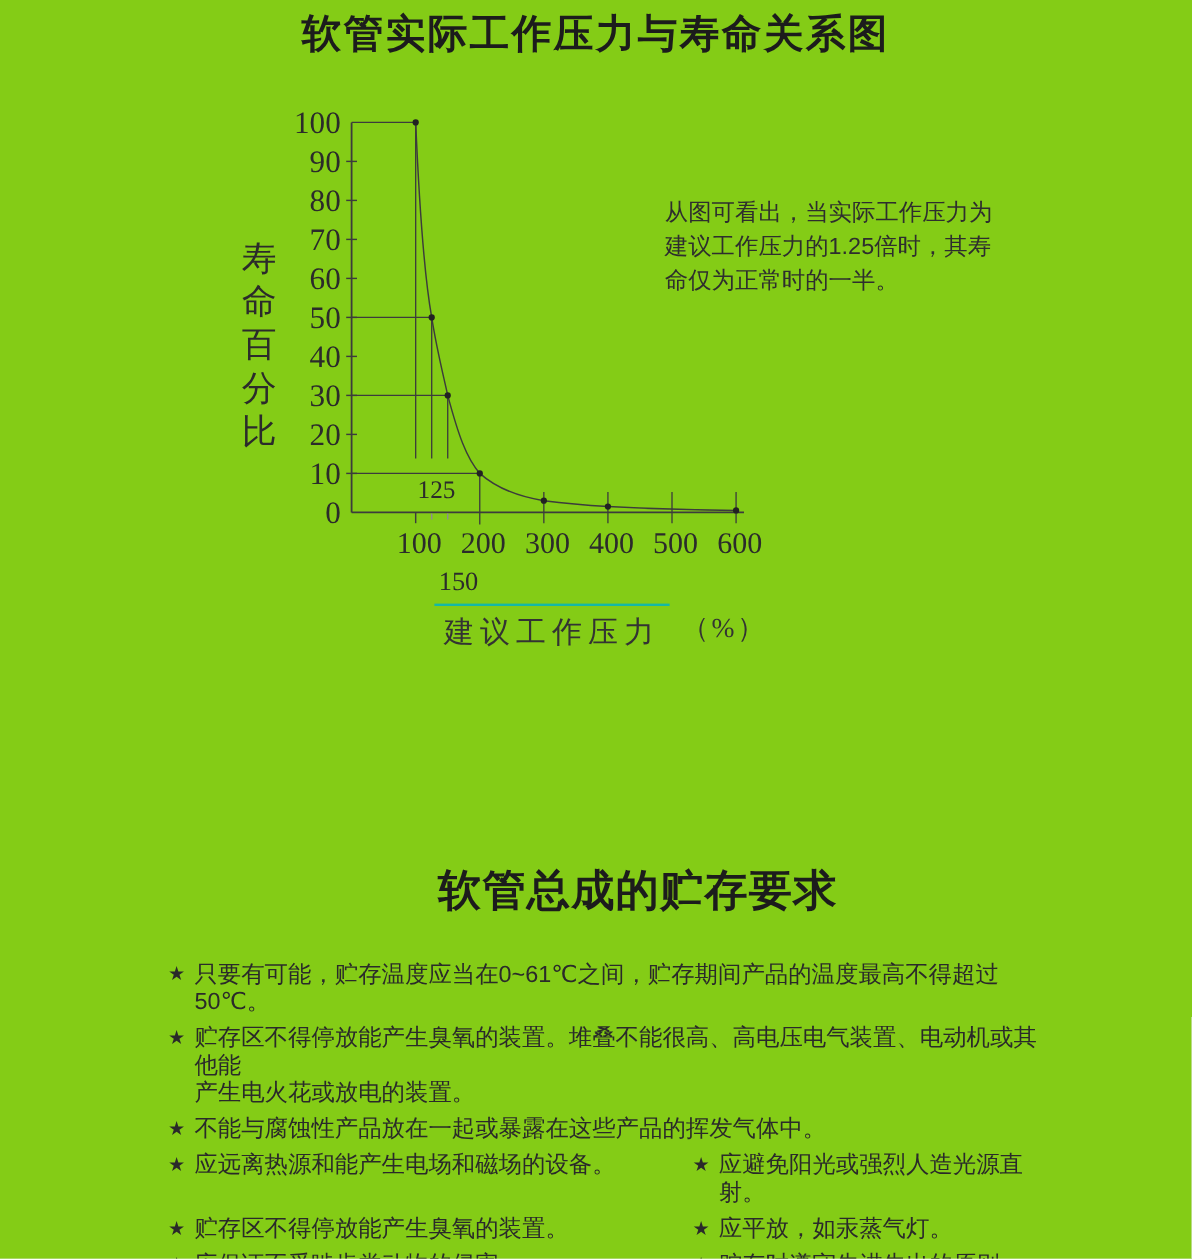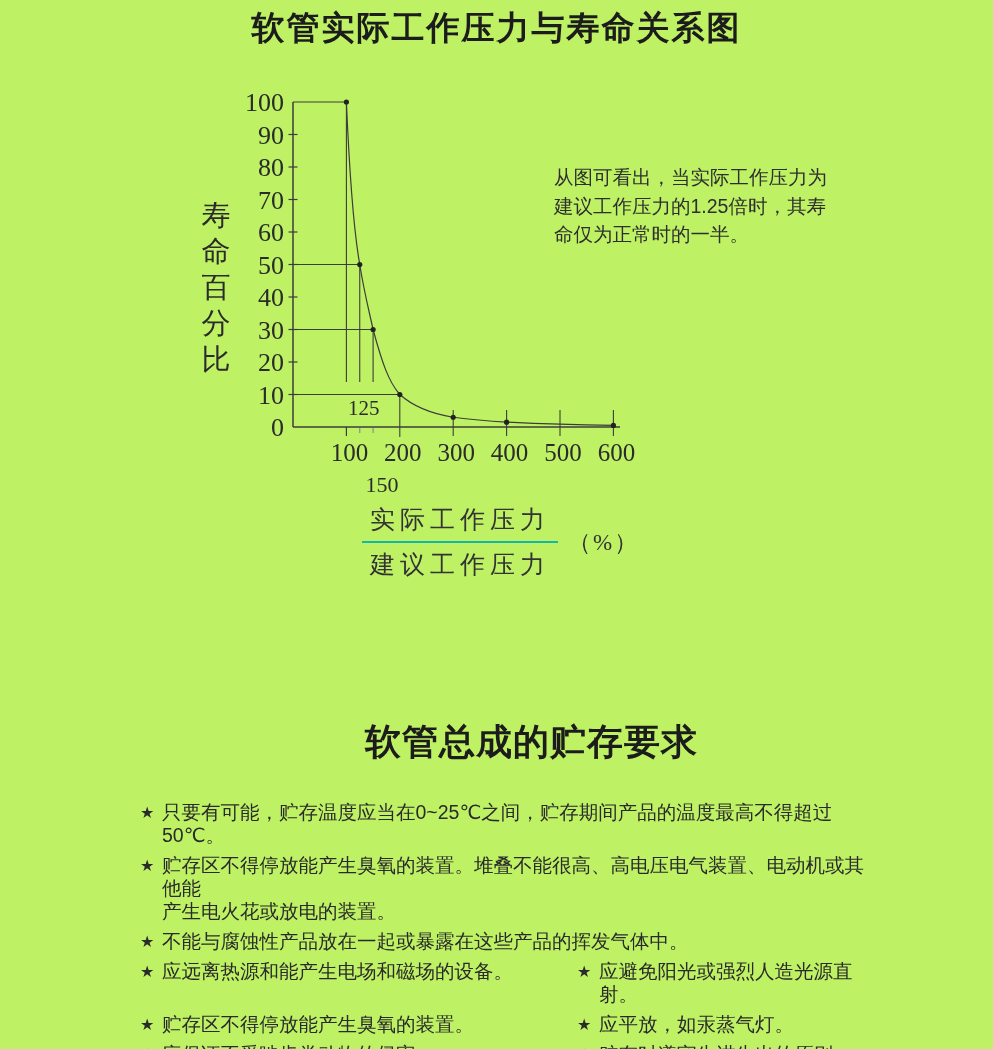--- a/index.html
+++ b/index.html
@@ -1,19 +1,19 @@
 <!DOCTYPE html>
 <html><head>
 <meta charset="utf-8">
 <style>
   html,body{margin:0;padding:0;background:#e8e8e8;}
   .page{
     position:relative;
     width:993px;height:1049px;
-    background:#bef264;
+    background:#84cc16;
     overflow:hidden;
     font-family:"Liberation Sans","DejaVu Sans",sans-serif;
     color:#262626;
   }
   
   .main-title{
     position:absolute;top:6px;left:0;width:100%;
     text-align:center;font-size:33px;font-weight:bold;
     letter-spacing:2px;margin:0;color:#1c1c1c;
   }
@@ -122,33 +122,32 @@
       <text x="36" y="248" font-size="29" text-anchor="middle">分</text>
       <text x="36" y="284" font-size="29" text-anchor="middle">比</text>
     </svg>
 
   <div class="annotation">从图可看出，当实际工作压力为
 建议工作压力的1.25倍时，其寿
 命仅为正常时的一半。</div>
 
   <div class="xlabel-wrap">
     <span class="frac">
-      <span class="num" style="display:block">实际工作压力</span>
       <span class="den" style="display:block">建议工作压力</span>
     </span>
     <span class="frac-unit">（%）</span>
   </div>
 
   <h2 class="storage-title">软管总成的贮存要求</h2>
 
   <div class="bullets">
     <div id="bullets-full">
         <div class="bullet-item">
           <span class="star">★</span>
-          <div class="btext">只要有可能，贮存温度应当在0~25℃之间，贮存期间产品的温度最高不得超过50℃。</div>
+          <div class="btext">只要有可能，贮存温度应当在0~61℃之间，贮存期间产品的温度最高不得超过50℃。</div>
         </div>
         <div class="bullet-item">
           <span class="star">★</span>
           <div class="btext">贮存区不得停放能产生臭氧的装置。堆叠不能很高、高电压电气装置、电动机或其他能
 产生电火花或放电的装置。</div>
         </div>
         <div class="bullet-item">
           <span class="star">★</span>
           <div class="btext">不能与腐蚀性产品放在一起或暴露在这些产品的挥发气体中。</div>
         </div>

